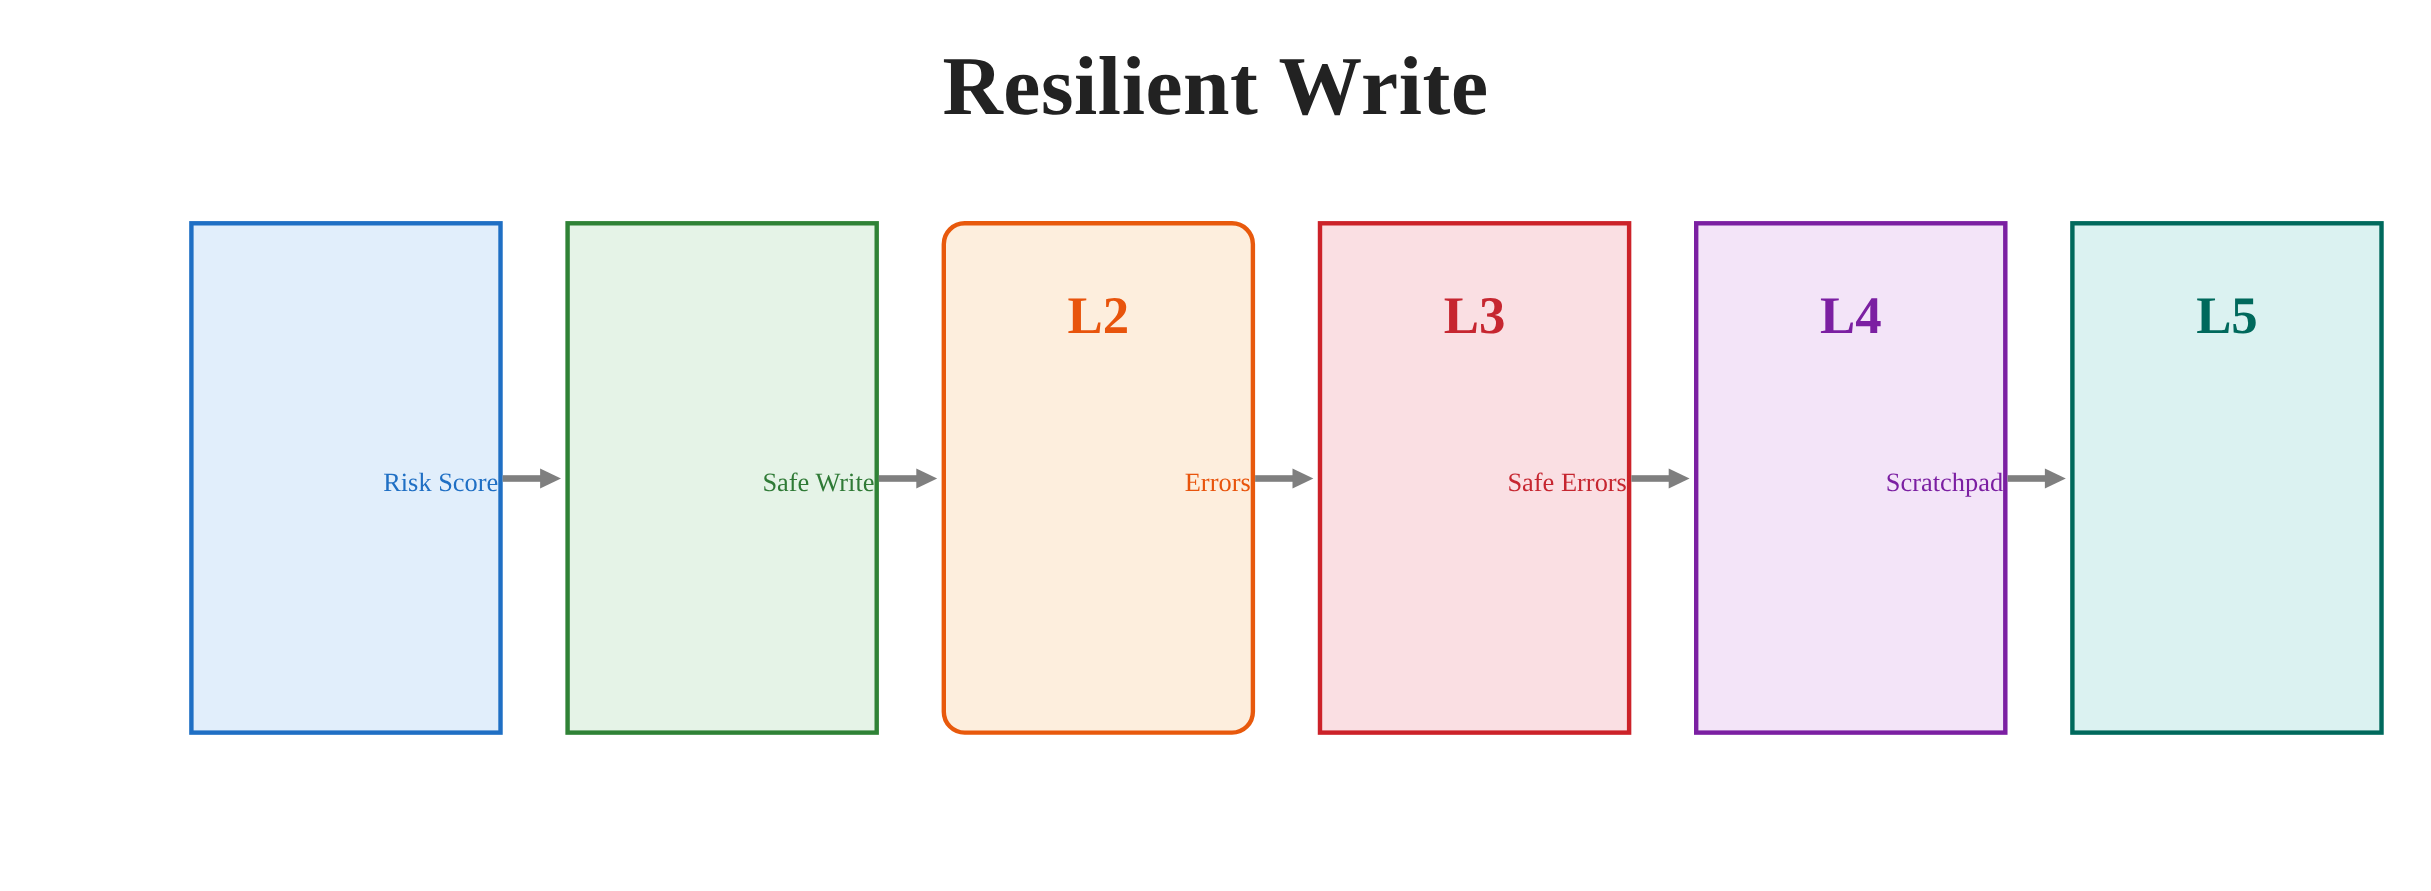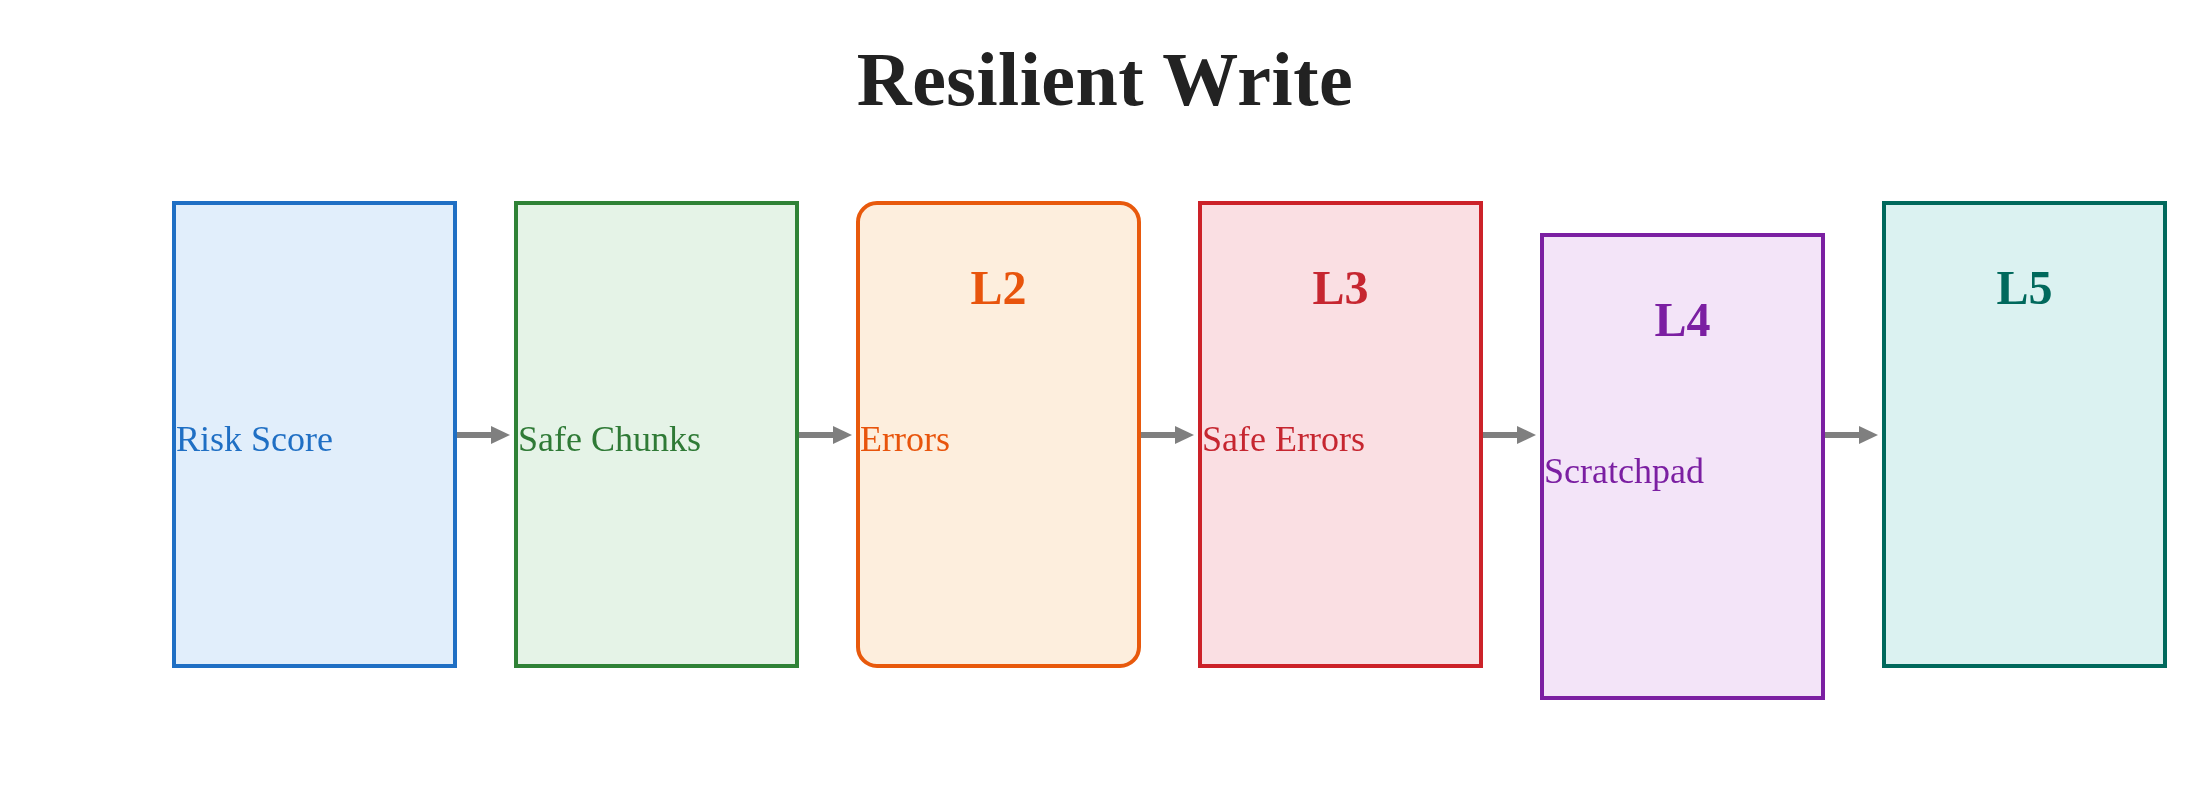--- a/index.html
+++ b/index.html
@@ -59,24 +59,24 @@
     font-weight: bold;
     font-size: 48px;
     line-height: 56px;
     white-space: nowrap;
   }
   .stage-caption {
     position: absolute;
     left: 0;
     right: 0;
     top: 217px;
-    text-align: left;
+    text-align: right;
     font-family: "Liberation Serif", "DejaVu Serif", serif;
     font-weight: normal;
-    font-size: 36px;
+    font-size: 24px;
     line-height: 34px;
     white-space: nowrap;
   }
   .connector {
     position: absolute;
     top: 220px;
     width: 57px;
     height: 28px;
   }
   .connector svg {
@@ -97,21 +97,21 @@
       <div class="stage" style="left: 0px; border-color: rgb(31, 111, 196); background: rgb(225, 238, 251);">
         <div class="stage-caption" style="color: rgb(31, 111, 196);">Risk Score</div>
       </div>
       <div class="connector" style="left: 285px;">
         <svg viewBox="0 0 57 28" xmlns="http://www.w3.org/2000/svg">
           <rect x="0" y="11" width="38" height="6" fill="#7f7f7f"></rect>
           <path d="M34 5 L53 14 L34 23 Z" fill="#7f7f7f"></path>
         </svg>
       </div>
       <div class="stage" style="left: 342px; border-color: rgb(47, 130, 54); background: rgb(229, 243, 231);">
-        <div class="stage-caption" style="color: rgb(47, 122, 54);">Safe Chunks</div>
+        <div class="stage-caption" style="color: rgb(47, 122, 54);">Safe Write</div>
       </div>
       <div class="connector" style="left: 627px;">
         <svg viewBox="0 0 57 28" xmlns="http://www.w3.org/2000/svg">
           <rect x="0" y="11" width="38" height="6" fill="#7f7f7f"></rect>
           <path d="M34 5 L53 14 L34 23 Z" fill="#7f7f7f"></path>
         </svg>
       </div>
       <div class="stage" style="left: 684px; border-color: rgb(232, 89, 12); background: rgb(253, 238, 221); border-radius: 21px;">
         <div class="stage-level" style="color: rgb(232, 84, 12);">L2</div>
         <div class="stage-caption" style="color: rgb(232, 84, 12);">Errors</div>
@@ -125,21 +125,21 @@
       <div class="stage" style="left: 1026px; border-color: rgb(204, 34, 41); background: rgb(250, 223, 227);">
         <div class="stage-level" style="color: rgb(198, 38, 48);">L3</div>
         <div class="stage-caption" style="color: rgb(198, 38, 48);">Safe Errors</div>
       </div>
       <div class="connector" style="left: 1311px;">
         <svg viewBox="0 0 57 28" xmlns="http://www.w3.org/2000/svg">
           <rect x="0" y="11" width="38" height="6" fill="#7f7f7f"></rect>
           <path d="M34 5 L53 14 L34 23 Z" fill="#7f7f7f"></path>
         </svg>
       </div>
-      <div class="stage" style="left: 1368px; border-color: rgb(123, 31, 162); background: rgb(243, 228, 248); margin-top: 32px;">
+      <div class="stage" style="left: 1368px; border-color: rgb(123, 31, 162); background: rgb(243, 228, 248);">
         <div class="stage-level" style="color: rgb(123, 31, 162);">L4</div>
         <div class="stage-caption" style="color: rgb(123, 31, 162);">Scratchpad</div>
       </div>
       <div class="connector" style="left: 1653px;">
         <svg viewBox="0 0 57 28" xmlns="http://www.w3.org/2000/svg">
           <rect x="0" y="11" width="38" height="6" fill="#7f7f7f"></rect>
           <path d="M34 5 L53 14 L34 23 Z" fill="#7f7f7f"></path>
         </svg>
       </div>
       <div class="stage" style="left: 1710px; border-color: rgb(0, 105, 92); background: rgb(219, 242, 241);">

